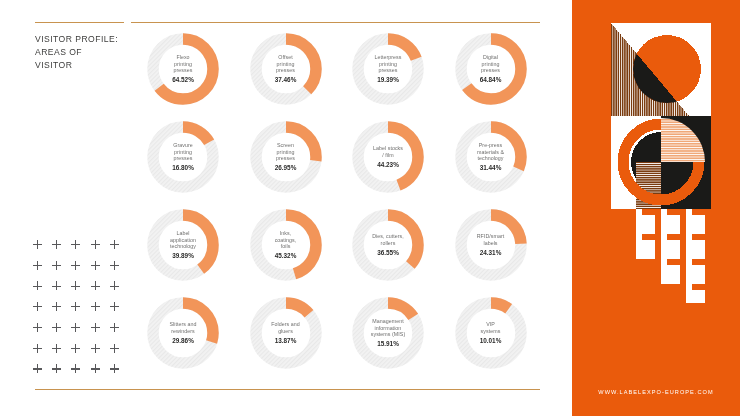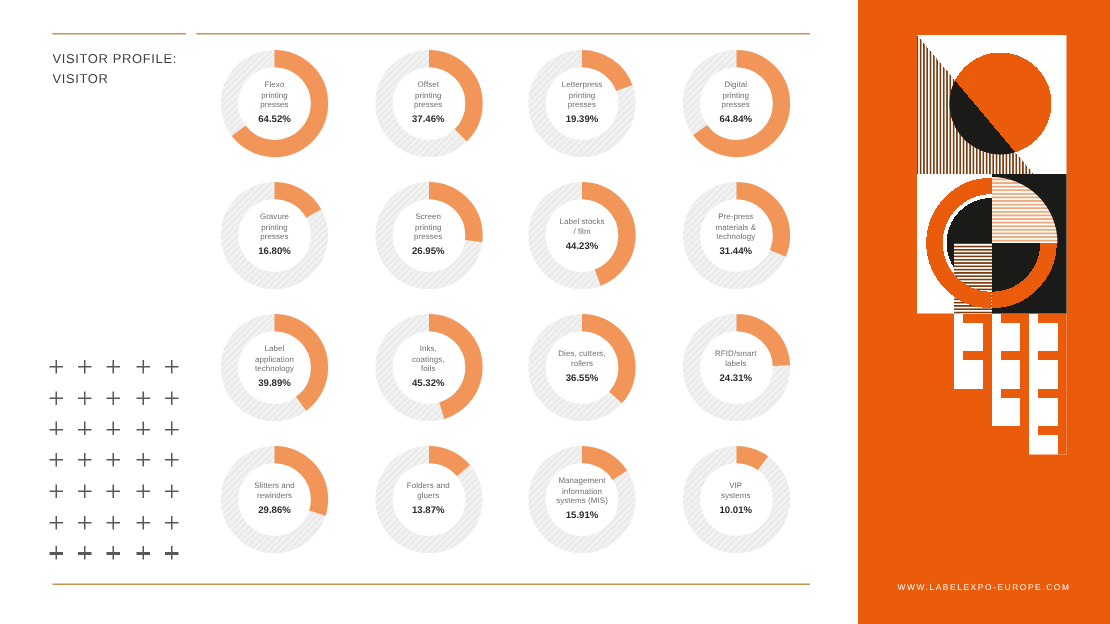--- a/index.html
+++ b/index.html
@@ -143,20 +143,21 @@
 <div id="page">
 
   <div id="left-panel">
 
     <div class="rule" id="rule-top-short"></div>
     <div class="rule" id="rule-top-long"></div>
     <div class="rule" id="rule-bottom"></div>
 
     <div id="page-title">
       <div>VISITOR PROFILE:</div>
+      <div>AREAS OF</div>
       <div>VISITOR</div>
     </div>
 
     <div id="plus-grid">
         <div class="plus"></div>
         <div class="plus"></div>
         <div class="plus"></div>
         <div class="plus"></div>
         <div class="plus"></div>
         <div class="plus"></div>

